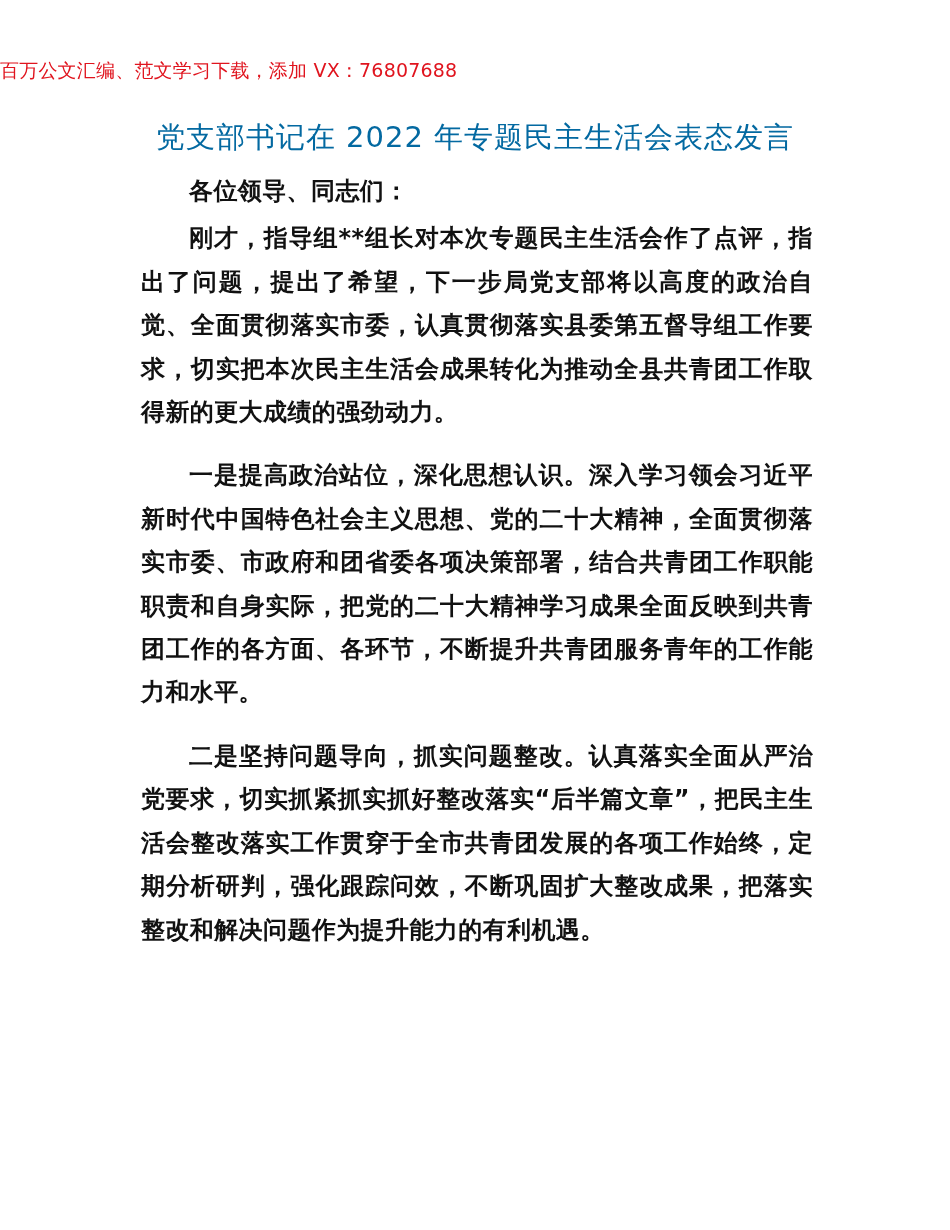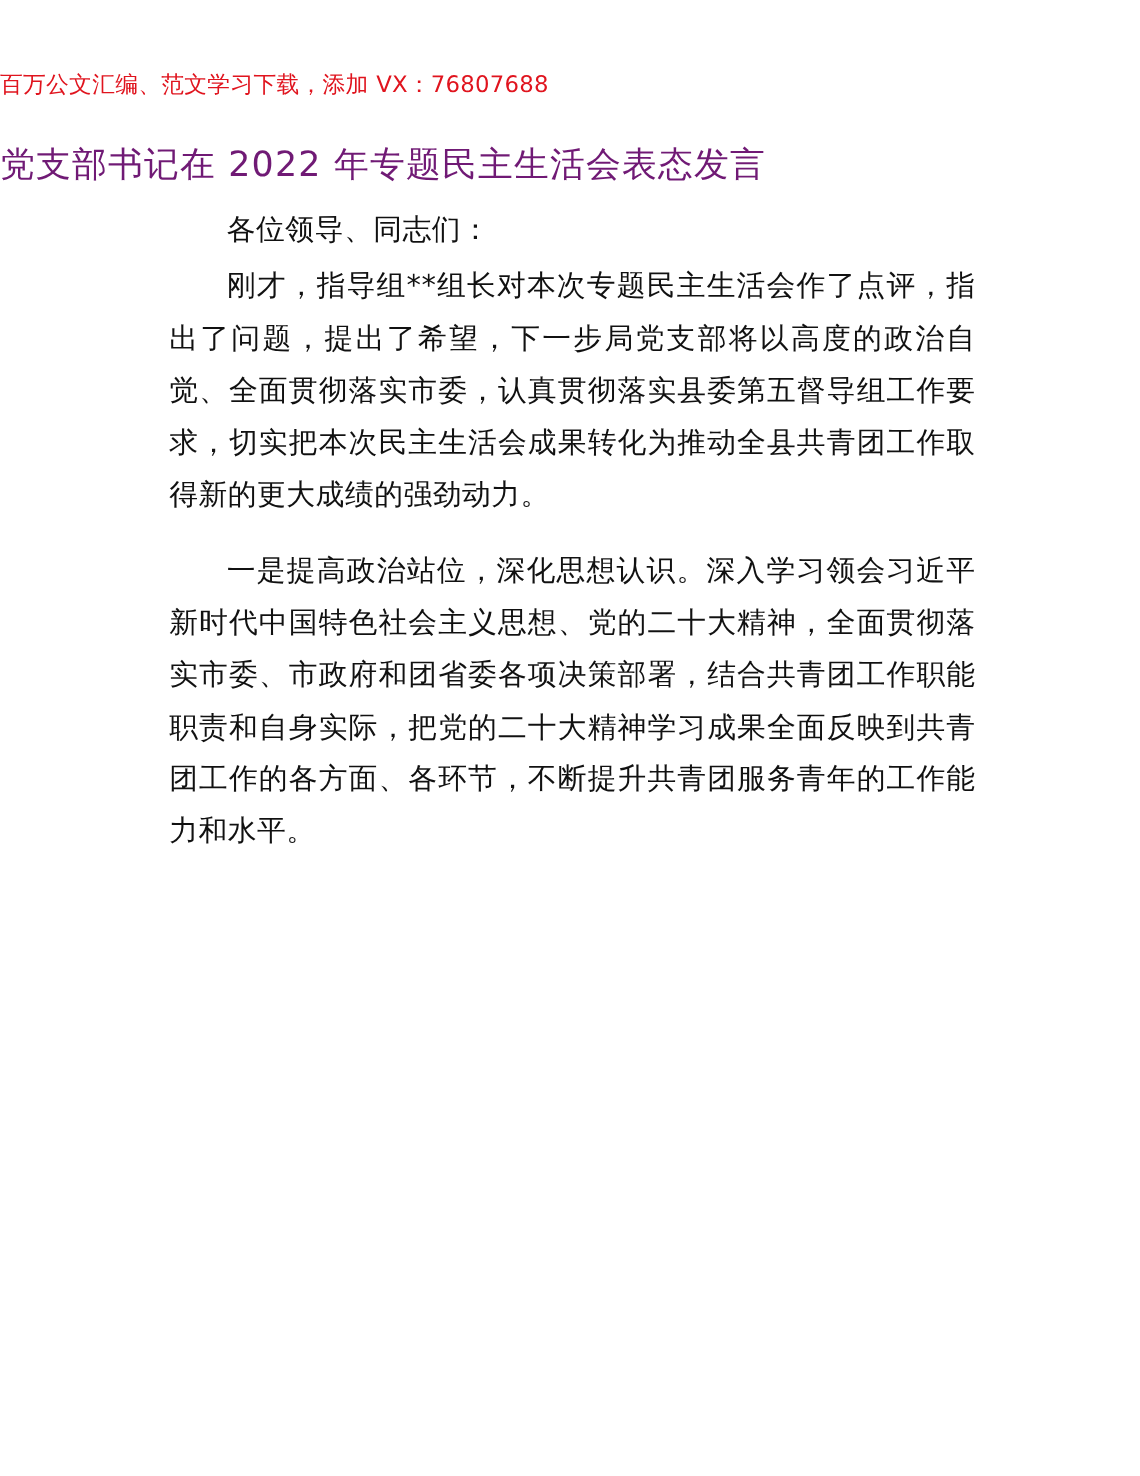--- a/index.html
+++ b/index.html
@@ -1,30 +1,31 @@
 <!DOCTYPE html>
 <html><head>
 <meta charset="utf-8">
 <style>
   html, body { margin: 0; padding: 0; background: #ffffff; }
   body { width: 950px; height: 1230px; position: relative; overflow: hidden;
          font-family: "DejaVu Sans", "Liberation Sans", sans-serif; color: #111; }
   .watermark { position: absolute; top: 58px; left: 0; width: 950px; text-align: left;
                font-size: 19px; color: #e0141e; letter-spacing: 0.2px; }
-  .title { position: absolute; top: 118px; left: 0; width: 950px; 
-           font-size: 29px; color: #701a75; letter-spacing: 1px; }
-  .body { position: absolute; top: 170px; left: 141px; width: 672px; }
+  .title { position: absolute; top: 118px; left: 0; width: 950px; text-align: center;
+           font-size: 29px; color: #0369a1; letter-spacing: 1px; }
+  .body { position: absolute; top: 170px; left: 141px; width: 672px; font-weight: bold; }
   .p { font-size: 24px; line-height: 43.4px; text-align: justify; margin: 0; letter-spacing: 0.4px; }
   .indent { text-indent: 48px; }
   .gap { margin-top: 20px; }
   .greeting { margin-bottom: 4px; }
 </style>
 </head>
 <body>
 
 <div class="watermark">百万公文汇编、范文学习下载，添加 VX：76807688</div>
 <div class="title">党支部书记在 2022 年专题民主生活会表态发言</div>
 
 <div class="body">
   <p class="p indent greeting">各位领导、同志们：</p>
   <p class="p indent">刚才，指导组**组长对本次专题民主生活会作了点评，指出了问题，提出了希望，下一步局党支部将以高度的政治自觉、全面贯彻落实市委，认真贯彻落实县委第五督导组工作要求，切实把本次民主生活会成果转化为推动全县共青团工作取得新的更大成绩的强劲动力。</p>
   <p class="p indent gap">一是提高政治站位，深化思想认识。深入学习领会习近平新时代中国特色社会主义思想、党的二十大精神，全面贯彻落实市委、市政府和团省委各项决策部署，结合共青团工作职能职责和自身实际，把党的二十大精神学习成果全面反映到共青团工作的各方面、各环节，不断提升共青团服务青年的工作能力和水平。</p>
+  <p class="p indent gap">二是坚持问题导向，抓实问题整改。认真落实全面从严治党要求，切实抓紧抓实抓好整改落实“后半篇文章”，把民主生活会整改落实工作贯穿于全市共青团发展的各项工作始终，定期分析研判，强化跟踪问效，不断巩固扩大整改成果，把落实整改和解决问题作为提升能力的有利机遇。</p>
 </div>
 
 </body></html>

